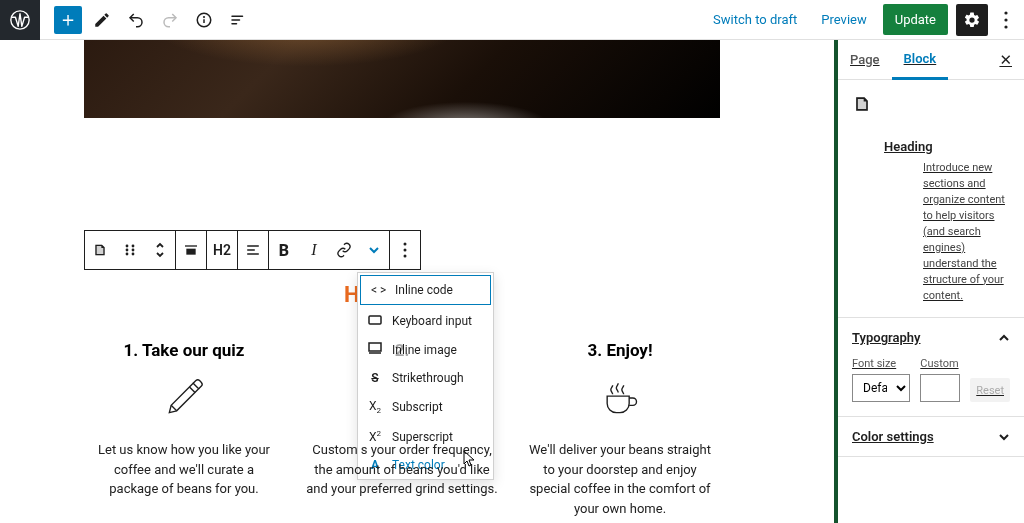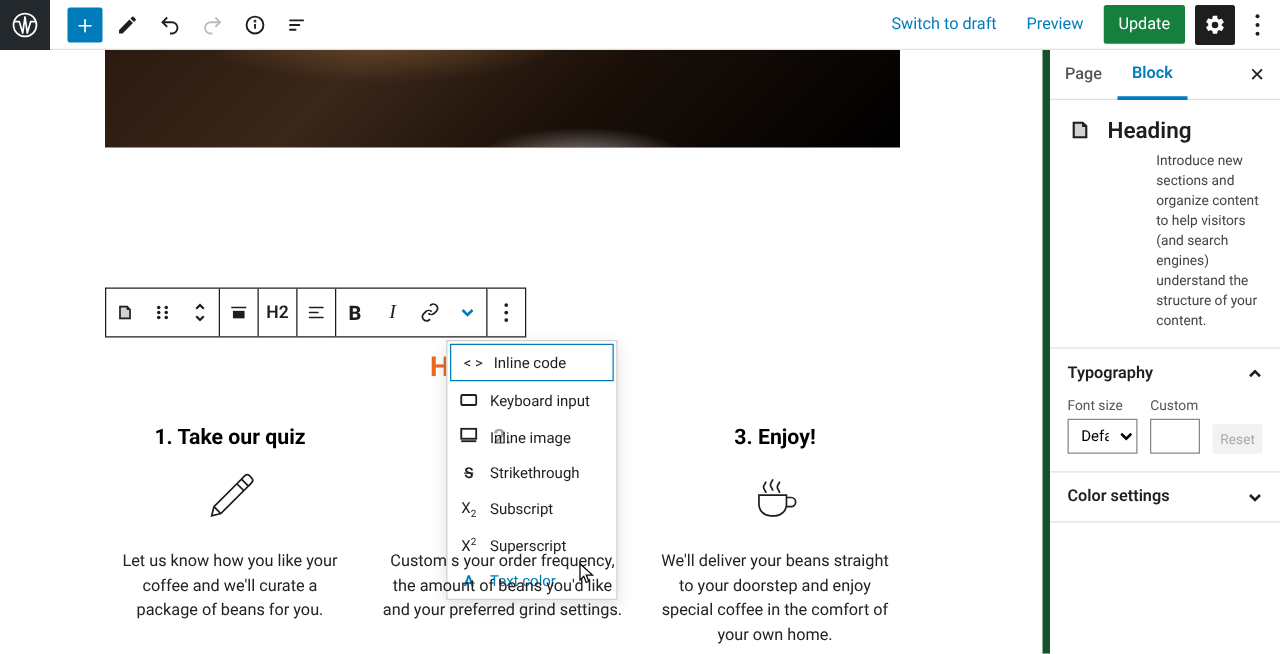--- a/index.html
+++ b/index.html
@@ -42,28 +42,28 @@
 .dd-item.active { color: #007cba; }
 .dd-ico { width: 14px; text-align: center; font-size: 12px; }
 
 .columns { position: absolute; top: 300px; left: 84px; width: 636px; display: flex; gap: 18px; }
 .col { flex: 1; text-align: center; }
 .col h3 { font-size: 17px; font-weight: 700; margin-bottom: 12px; }
 .col-icon { height: 52px; display: flex; align-items: center; justify-content: center; margin-bottom: 16px; }
 .col p { font-size: 13px; line-height: 1.5; color: #222; padding: 0 4px; }
 .col.mid h3 { opacity: 0.35; }
 
-.sidebar { width: 190px; border-left: 6px solid #14532d; height: 100%; font-size: 12px; color: #1e1e1e; }
+.sidebar { width: 190px; border-left: 4px solid #14532d; height: 100%; font-size: 12px; color: #1e1e1e; text-decoration: underline; }
 .sb-tabs { display: flex; border-bottom: 1px solid #e0e0e0; position: relative; height: 40px; align-items: center; }
 .sb-tab { padding: 0 12px; height: 40px; display: flex; align-items: center; font-size: 13px; font-weight: 500; color: #555; cursor: pointer; }
 .sb-tab.active { color: #007cba; border-bottom: 3px solid #007cba; font-weight: 600; }
 .sb-close { margin-left: auto; padding-right: 12px; cursor: pointer; font-size: 15px; }
 .sb-block-desc { padding: 14px; display: flex; gap: 12px; border-bottom: 1px solid #e0e0e0; }
 .sb-block-desc svg { flex-shrink: 0; }
-.sb-block-desc .title { font-weight: 600; font-size: 18px; margin-bottom: 6px; }
+.sb-block-desc .title { font-weight: 600; font-size: 13px; margin-bottom: 6px; margin-top: 45px; }
 .sb-block-desc .desc { font-size: 11px; line-height: 1.45; color: #444; margin-left: 39px; }
 .sb-panel { border-bottom: 1px solid #e0e0e0; }
 .sb-panel-head { display: flex; align-items: center; justify-content: space-between; padding: 12px 14px; font-weight: 600; font-size: 13px; cursor: pointer; }
 .sb-typo-body { padding: 0 14px 14px; }
 .sb-row { display: flex; gap: 10px; align-items: flex-end; }
 .sb-label { font-size: 11px; color: #555; margin-bottom: 4px; display: block; }
 .sb-select { flex: 1; }
 .sb-select select { width: 100%; height: 28px; border: 1px solid #888; font-size: 12px; padding: 0 6px; background: #fff; }
 .sb-custom input { width: 40px; height: 28px; border: 1px solid #888; }
 .sb-reset { font-size: 11px; color: #aaa; background: #f2f2f2; border: none; height: 24px; padding: 0 6px; border-radius: 2px; }

